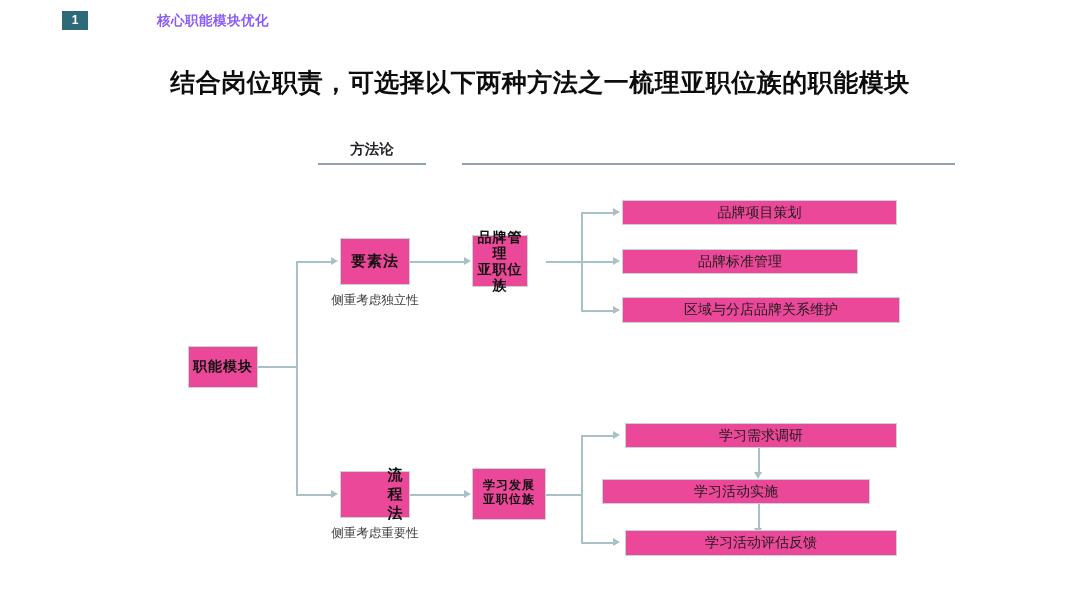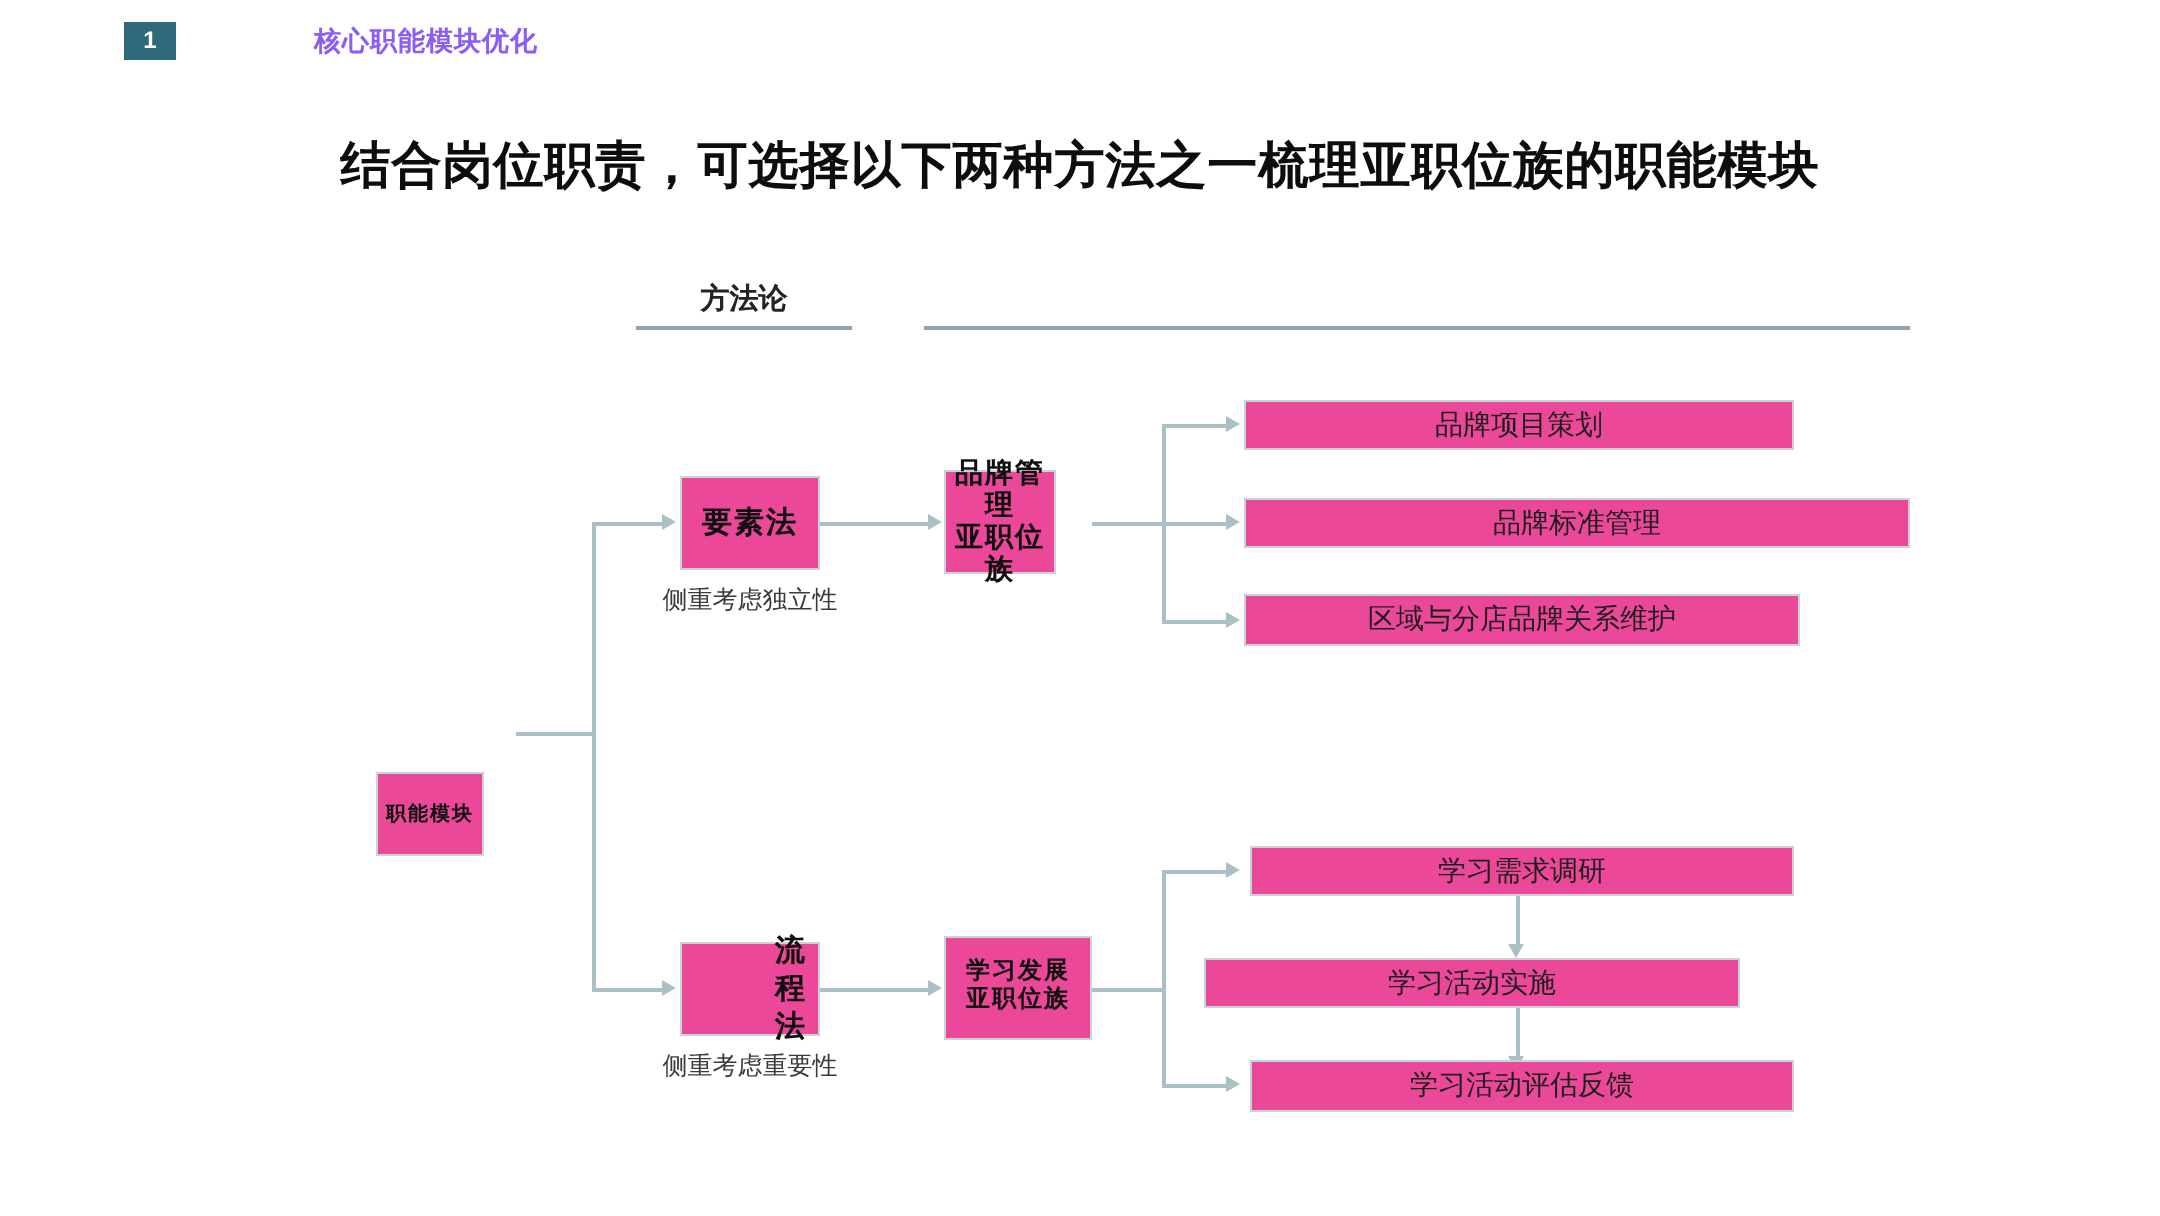--- a/index.html
+++ b/index.html
@@ -137,21 +137,21 @@
   <div class="hdr-badge">1</div>
   <div class="hdr-title">核心职能模块优化</div>
 
   <div class="slide-title">结合岗位职责，可选择以下两种方法之一梳理亚职位族的职能模块</div>
 
   <div class="col-head" style="left:318px; top:140px; width:108px;">方法论</div>
   <div class="col-rule" style="left:318px; top:163px; width:108px;"></div>
 
   <div class="col-rule" style="left:462px; top:163px; width:493px;"></div>
 
-  <div class="node bold" style="left:188px; top:346px; width:54px; height:42px; font-size:10px;margin-top:40px;">职能模块</div>
+  <div class="node bold" style="left:188px; top:346px; width:70px; height:42px; font-size:14px;">职能模块</div>
 
   <div class="conn h" style="left:258px; top:366px; width:39px;"></div>
   <div class="conn v" style="left:296px; top:261px; height:234px;"></div>
 
   <div class="conn h" style="left:296px; top:261px; width:36px;"></div>
   <div class="arrow-r" style="left:331px; top:257px;"></div>
 
   <div class="conn h" style="left:296px; top:494px; width:36px;"></div>
   <div class="arrow-r" style="left:331px; top:490px;"></div>
 
@@ -170,21 +170,21 @@
   <div class="conn h" style="left:581px; top:212px; width:33px;"></div>
   <div class="arrow-r" style="left:613px; top:208px;"></div>
 
   <div class="conn h" style="left:581px; top:261px; width:33px;"></div>
   <div class="arrow-r" style="left:613px; top:257px;"></div>
 
   <div class="conn h" style="left:581px; top:310px; width:33px;"></div>
   <div class="arrow-r" style="left:613px; top:306px;"></div>
 
   <div class="node plain" style="left:622px; top:200px; width:275px; height:25px;">品牌项目策划</div>
-  <div class="node plain" style="left:622px; top:249px; width:333px; height:25px;">品牌标准管理</div>
+  <div class="node plain" style="left:622px; top:249px; width:236px; height:25px;">品牌标准管理</div>
   <div class="node plain" style="left:622px; top:297px; width:278px; height:26px;">区域与分店品牌关系维护</div>
 
   <div class="node bold" style="left:340px; top:471px; width:70px; height:47px; font-size:15px;padding-left:41px;">流程法</div>
   <div class="caption" style="left:305px; top:525px; width:140px;">侧重考虑重要性</div>
 
   <div class="conn h" style="left:410px; top:494px; width:55px;"></div>
   <div class="arrow-r" style="left:464px; top:490px;"></div>
 
   <div class="node bold two-line" style="left:472px; top:468px; width:74px; height:52px; font-size:12px;font-family:Liberation Mono, monospace;">学习发展
 亚职位族</div>

